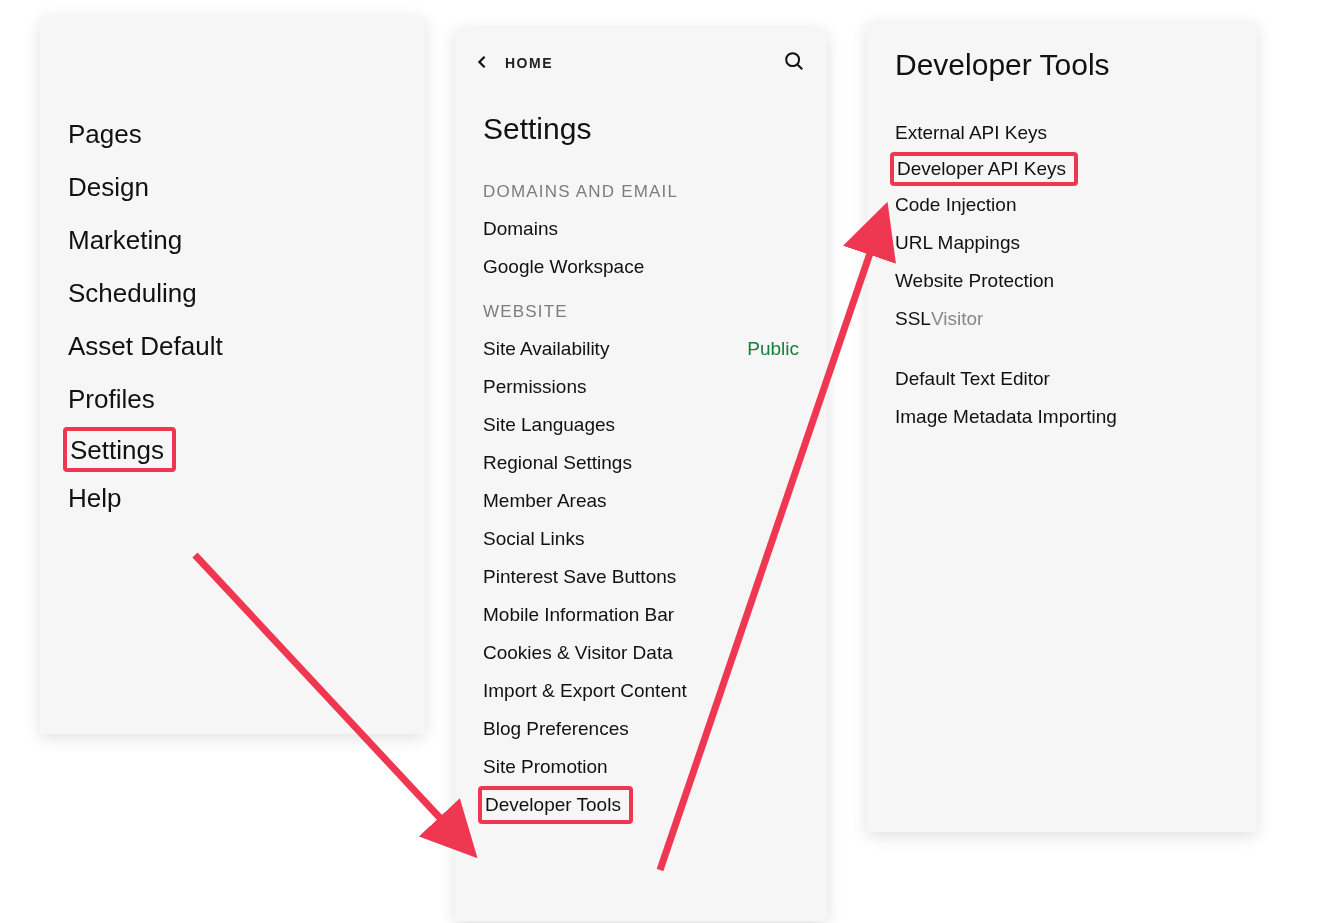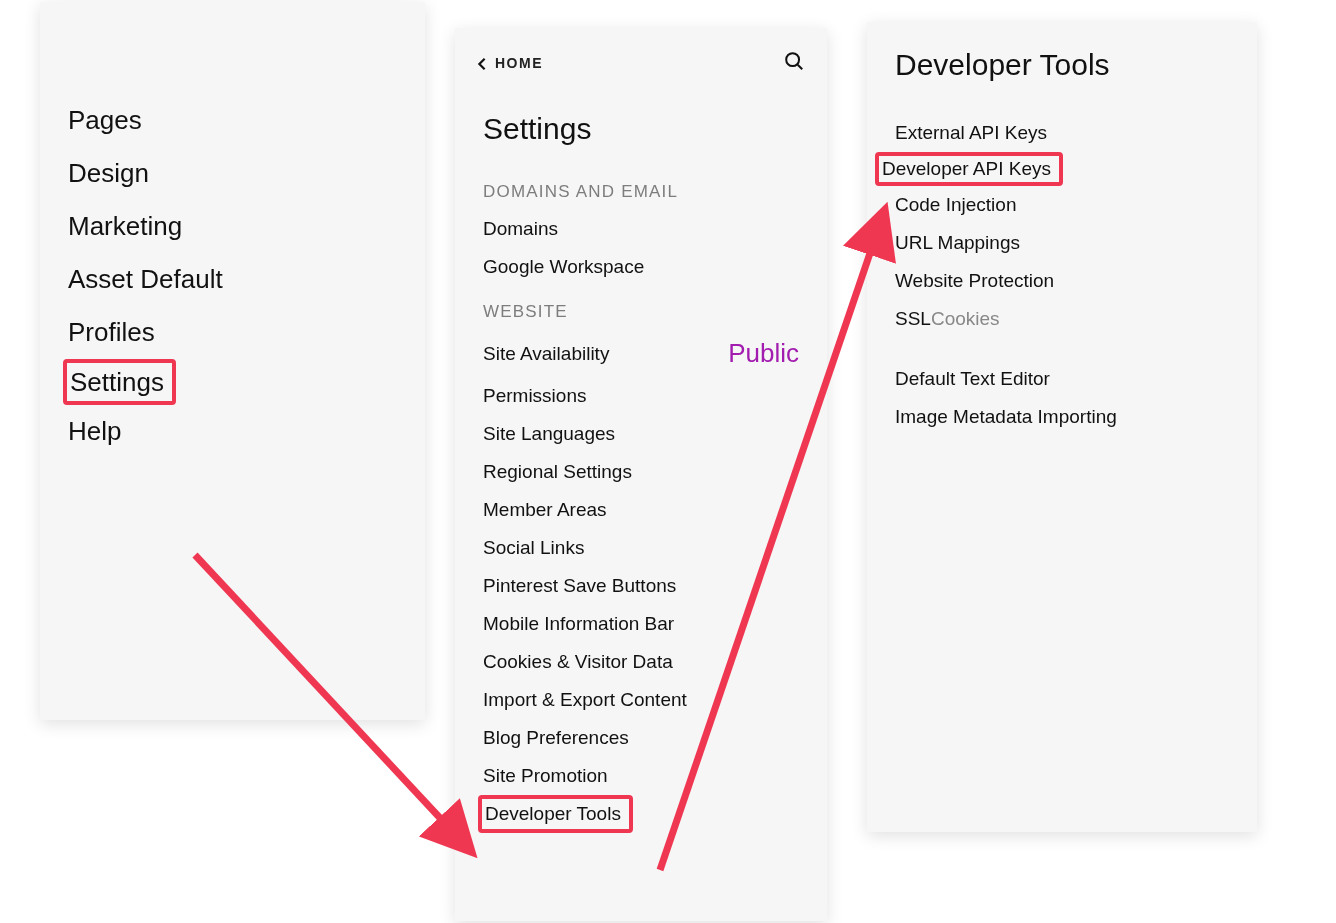--- a/index.html
+++ b/index.html
@@ -13,21 +13,21 @@
   }
   .panel {
     position: absolute;
     background: #f6f6f6;
     box-shadow: 0 4px 16px rgba(0,0,0,0.12);
     padding: 24px 0 24px 0;
   }
   
   .panel-main {
     left: 40px;
-    top: 2px;
+    top: 16px;
     width: 385px;
     height: 718px;
     padding-top: 92px;
   }
   .main-item {
     font-size: 26px;
     line-height: 1.35;
     padding: 9px 28px;
     font-weight: 400;
     color: #111;
@@ -42,22 +42,22 @@
     padding-top: 22px;
   }
   .panel-settings .header-row {
     display: flex;
     align-items: center;
     justify-content: space-between;
     padding: 0 22px 18px 20px;
   }
   .back {
     display: flex;
-    align-items: flex-end;
-    gap: 6px;
+    align-items: flex-start;
+    gap: 16px;
     cursor: pointer;
   }
   .back-label {
     font-size: 14px;
     letter-spacing: 1.5px;
     font-weight: 600;
     color: #222;
   }
   .title {
     font-size: 30px;
@@ -75,22 +75,22 @@
   .sub-item {
     display: flex;
     justify-content: space-between;
     align-items: center;
     font-size: 19px;
     padding: 8px 28px;
     color: #111;
     cursor: pointer;
   }
   .sub-item .status {
-    color: #a21caf;
-    font-size: 26px;
+    color: #15803d;
+    font-size: 19px;
   }
   
   .panel-dev {
     left: 867px;
     top: 22px;
     width: 390px;
     height: 810px;
     padding-top: 22px;
   }
   .panel-dev .title {
@@ -120,21 +120,21 @@
   .hl-main {
     padding: 2px 8px 0px 3px;
     margin-left: 23px;
   }
   .hl-sub {
     padding: 4px 8px 4px 3px;
     margin-left: 23px;
   }
   .hl-dev {
     padding: 2px 8px 2px 3px;
-    margin-left: 8px;
+    margin-left: 23px;
   }
   
   .arrow-overlay {
     position: absolute;
     left: 0; top: 0;
     width: 1336px; height: 923px;
     pointer-events: none;
   }
   
   .chevron-left {
@@ -146,20 +146,21 @@
     stroke: #111; stroke-width: 2.2; fill: none;
   }
 </style>
 </head>
 <body>
 
 <div class="panel panel-main">
   <div class="main-item">Pages</div>
   <div class="main-item">Design</div>
   <div class="main-item">Marketing</div>
+  <div class="main-item">Scheduling</div>
   <div class="main-item">Asset Default</div>
   <div class="main-item">Profiles</div>
   <div><span class="highlight hl-main"><span class="main-item" style="padding:0">Settings</span></span></div>
   <div class="main-item">Help</div>
 </div>
 
 <div class="panel panel-settings">
   <div class="header-row">
     <div class="back">
       <svg class="chevron-left" viewBox="0 0 16 16">
@@ -239,21 +240,21 @@
       <span>Code Injection</span>
     </div>
   <div class="dev-item">
       <span>URL Mappings</span>
     </div>
   <div class="dev-item">
       <span>Website Protection</span>
     </div>
   <div class="dev-item">
       <span>SSL</span>
-      <span class="status">Cookies</span>
+      <span class="status">Visitor</span>
     </div>
   <div class="dev-gap"></div>
   <div class="dev-item">
       <span>Default Text Editor</span>
     </div>
   <div class="dev-item">
       <span>Image Metadata Importing</span>
     </div>
 </div>
 

